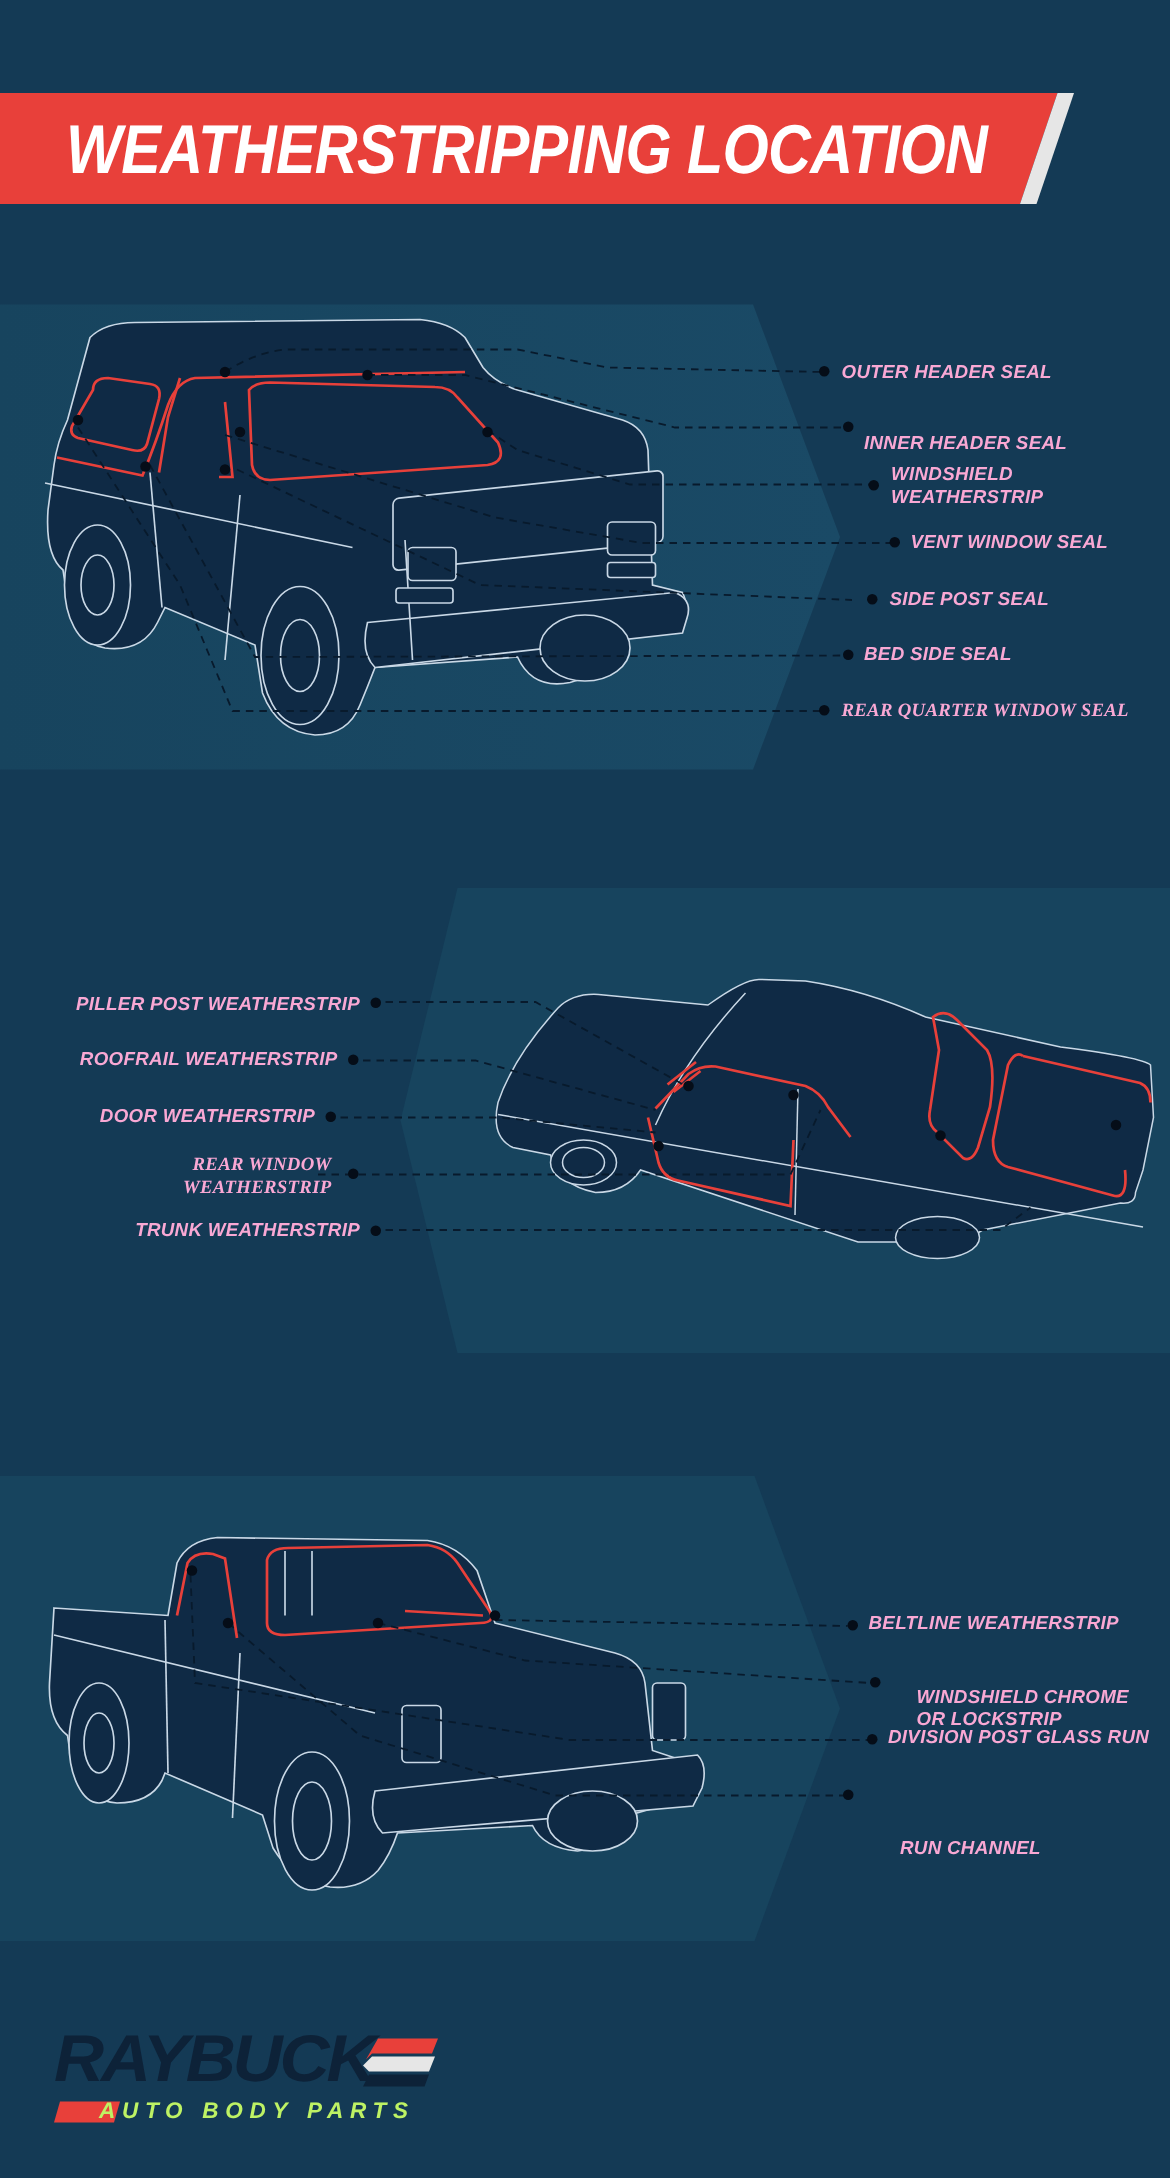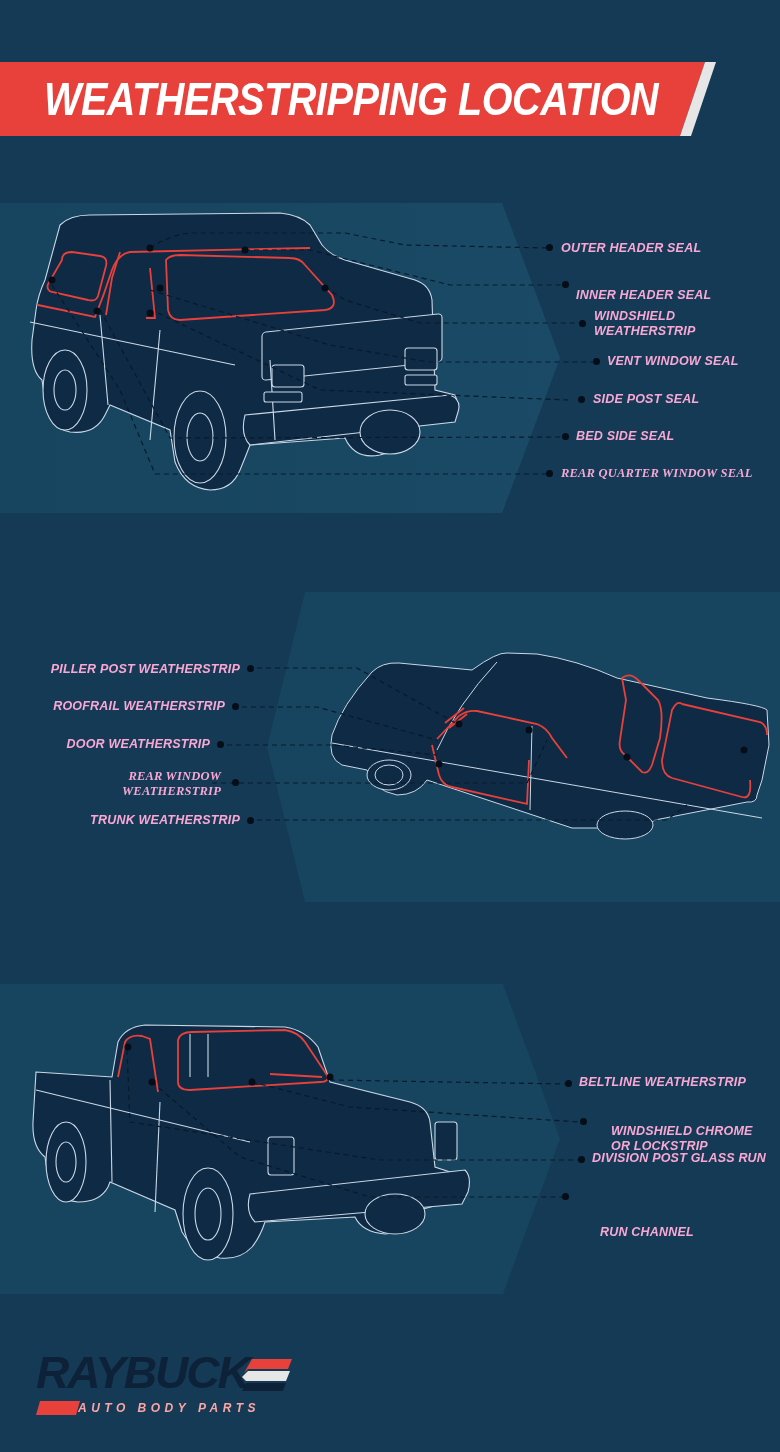--- a/index.html
+++ b/index.html
@@ -8,21 +8,21 @@
   .banner svg{position:absolute;left:0;top:0;}
   .banner-title{position:absolute;left:44px;top:10px;font-family:"Liberation Sans",sans-serif;font-weight:bold;font-style:italic;font-size:46px;color:#ffffff;letter-spacing:-0.5px;transform:scaleX(0.86);transform-origin:left center;white-space:nowrap;line-height:54px;}
   .panel{position:absolute;left:0;width:780px;}
   .panel svg.bg{position:absolute;left:0;top:0;}
   .label{position:absolute;color:#f9a8d4;font-weight:bold;font-style:italic;font-size:12.5px;line-height:15px;letter-spacing:0.2px;white-space:nowrap;}
   .label.right-al{text-align:right;}
   .dot{position:absolute;width:7px;height:7px;border-radius:50%;background:#050d18;}
   .illus{position:absolute;left:0;top:0;}
   .logo{position:absolute;left:36px;top:1355px;width:260px;height:66px;}
   .logo-name{position:absolute;left:0;top:-6px;font-weight:bold;font-style:italic;font-size:44px;color:#0d2238;letter-spacing:-2px;line-height:48px;transform:scaleX(1.05);transform-origin:left;}
-  .logo-sub{position:absolute;left:42px;top:44px;font-weight:bold;font-style:italic;font-size:12px;color:#fca5a5;letter-spacing:4.5px;line-height:18px;white-space:nowrap;}
+  .logo-sub{position:absolute;left:30px;top:44px;font-weight:bold;font-style:italic;font-size:15px;color:#bef264;letter-spacing:4.5px;line-height:18px;white-space:nowrap;}
 </style>
 </head>
 <body>
 
 <div class="banner">
   <svg width="780" height="74">
     <polygon points="0,0 705,0 680,74 0,74" fill="#e8403a"></polygon>
     <polygon points="705,0 716,0 691,74 680,74" fill="#e6e6e6"></polygon>
   </svg>
   <div class="banner-title">WEATHERSTRIPPING LOCATION</div>

